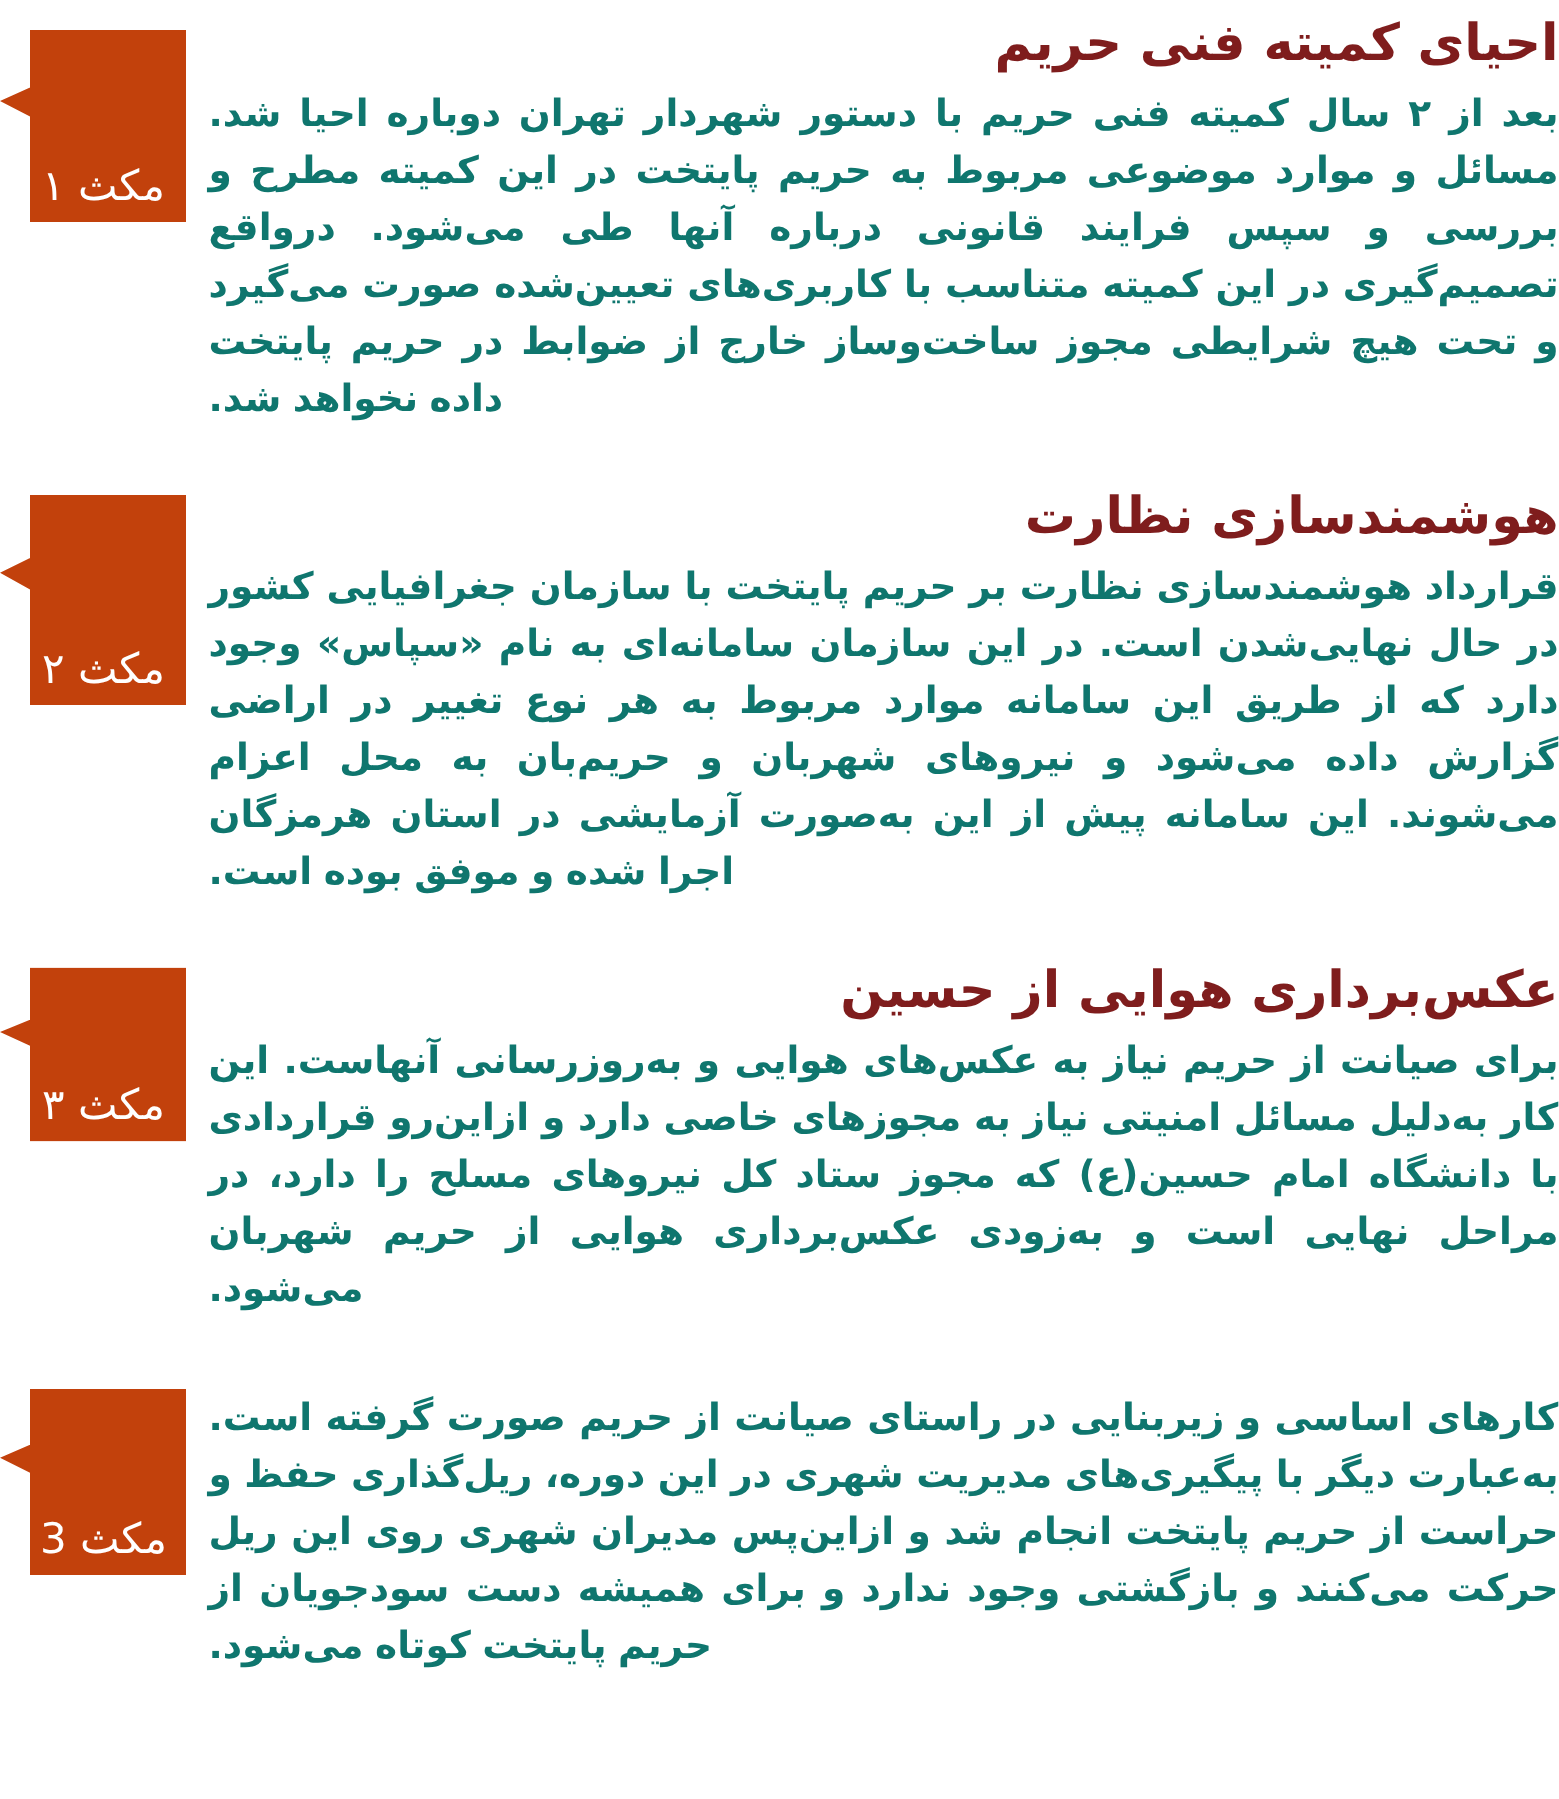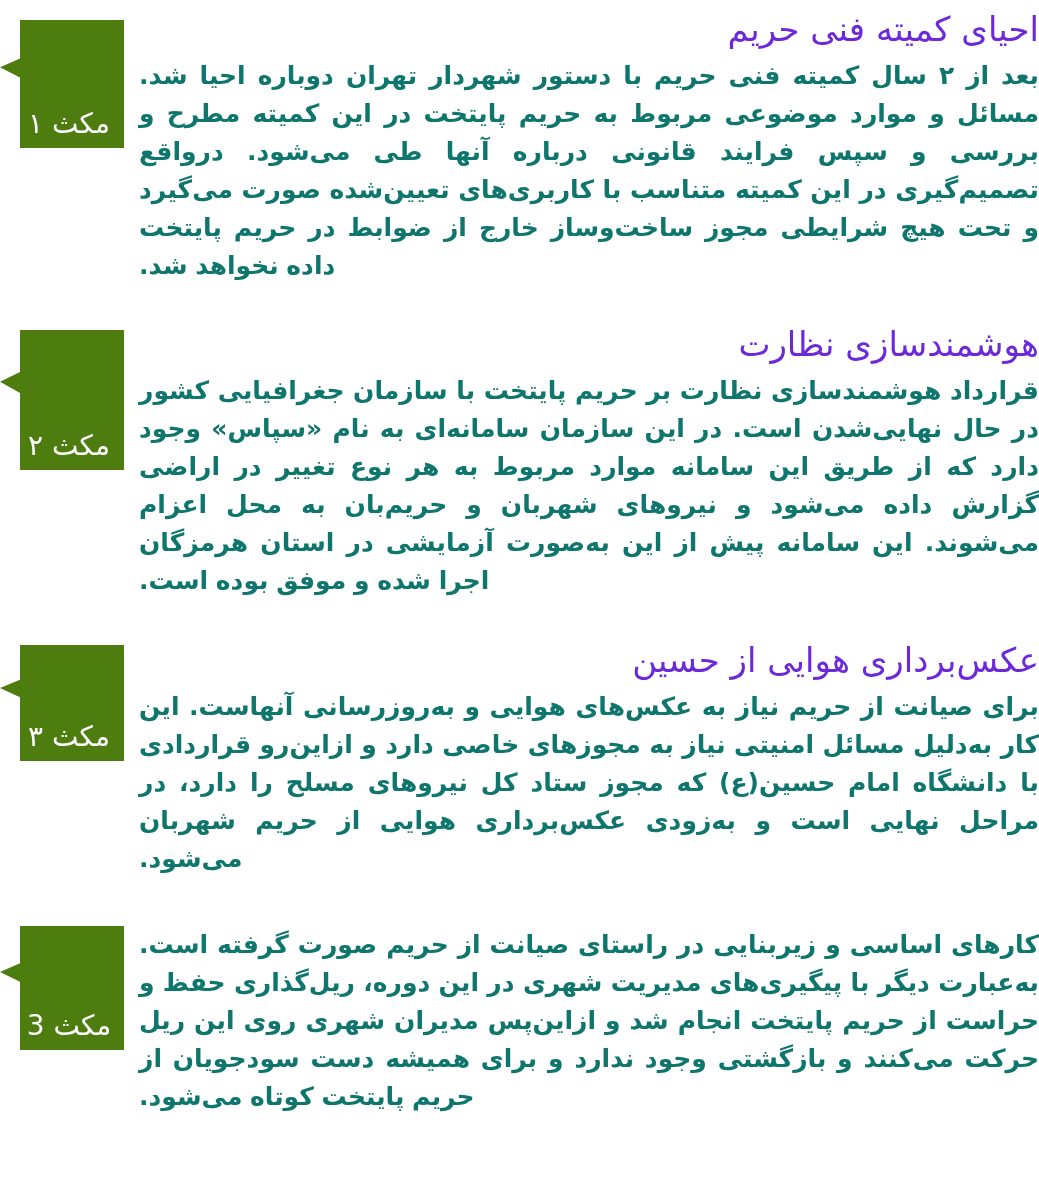--- a/index.html
+++ b/index.html
@@ -37,24 +37,24 @@
     margin: 0;
     padding: 0;
   }
 
   
   .section-heading {
     margin: 0;
     padding: 0 0 6px 0;
     text-align: right;
     direction: rtl;
-    font-weight: 400;
+    font-weight: 700;
     font-size: 34px;
     line-height: 1.25;
-    color: #6d28d9;
+    color: #7f1d1d;
     letter-spacing: -0.2px;
     white-space: nowrap;
   }
 
   
   .section-body {
     margin: 0;
     padding: 0;
     text-align: justify;
     text-align-last: left;
@@ -64,21 +64,21 @@
     line-height: 38px;
     color: #0f766e;
     word-spacing: -1px;
   }
 
   
   .badge {
     position: absolute;
     left: 0;
     width: 124px;
-    background: #4d7c0f;
+    background: #c2410c;
     color: #ffffff;
     -webkit-clip-path: polygon(
         20px 0%,
         100% 0%,
         100% 100%,
         20px 100%,
         20px 30%,
         0% 37%,
         20px 45%);
     clip-path: polygon(

